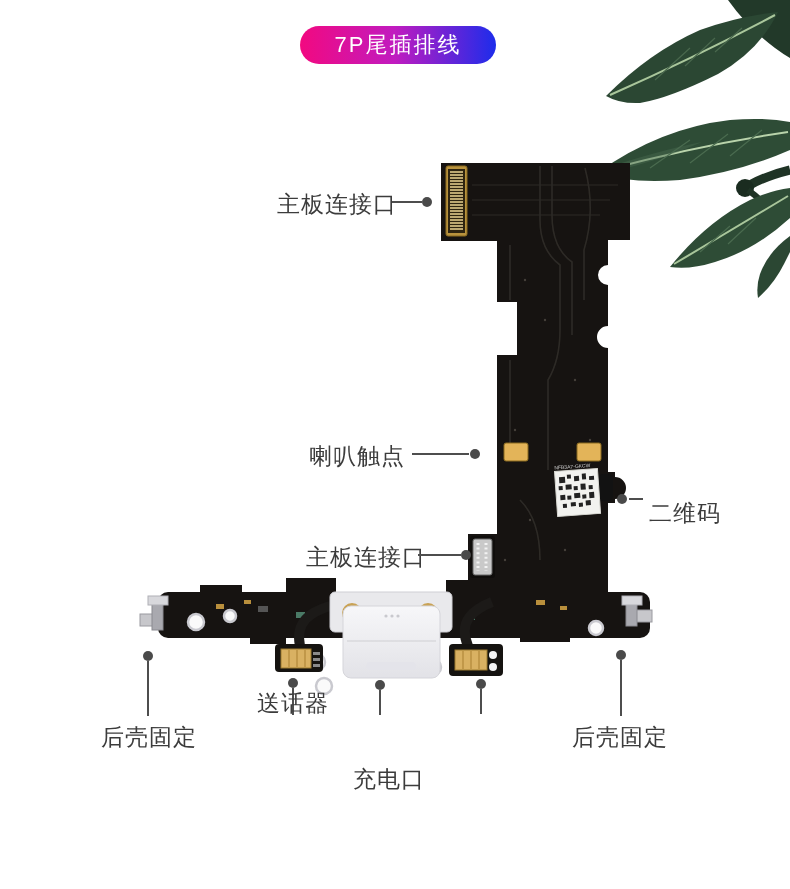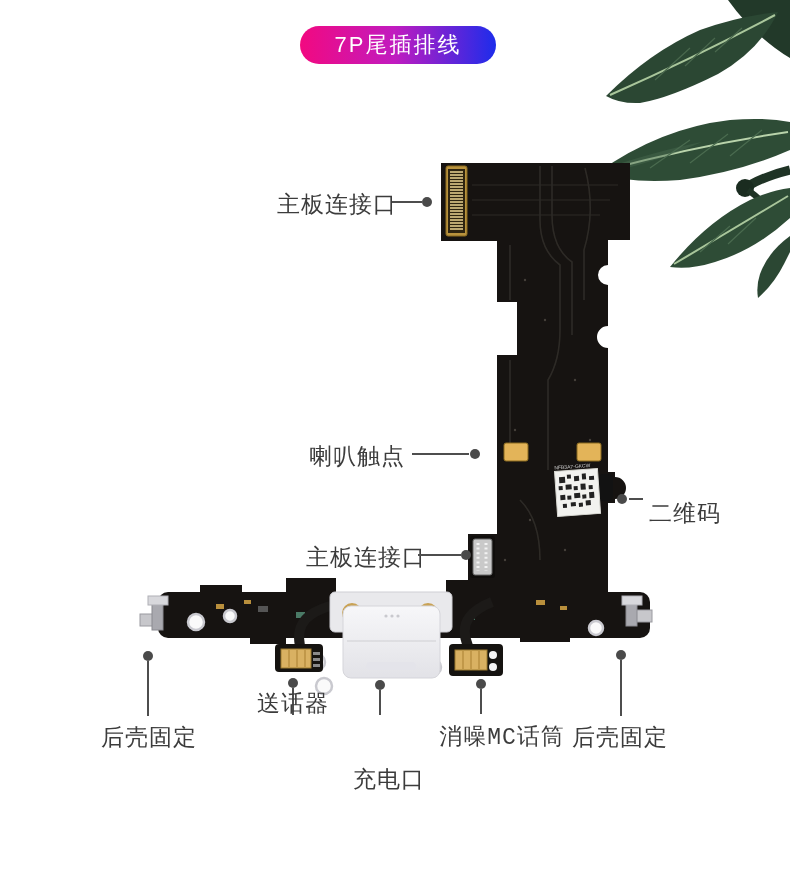--- a/index.html
+++ b/index.html
@@ -227,19 +227,18 @@
   <div class="dot" style="left:288px;top:678px;"></div>
   <div class="vline" style="left:292px;top:688px;height:27px;"></div>
   <div class="callout center" style="left:293px;top:688px;">送话器</div>
 
   <div class="dot" style="left:375px;top:680px;"></div>
   <div class="vline" style="left:379px;top:690px;height:25px;"></div>
   <div class="callout center" style="left:389px;top:764px;">充电口</div>
 
   <div class="dot" style="left:476px;top:679px;"></div>
   <div class="vline" style="left:480px;top:689px;height:25px;"></div>
-  <div class="callout center" style="left:502px;top:721px;">消噪MC话筒</div>
 
   <div class="dot" style="left:616px;top:650px;"></div>
   <div class="vline" style="left:620px;top:660px;height:56px;"></div>
   <div class="callout center" style="left:620px;top:722px;">后壳固定</div>
 
 </div>
 
 </body></html>

